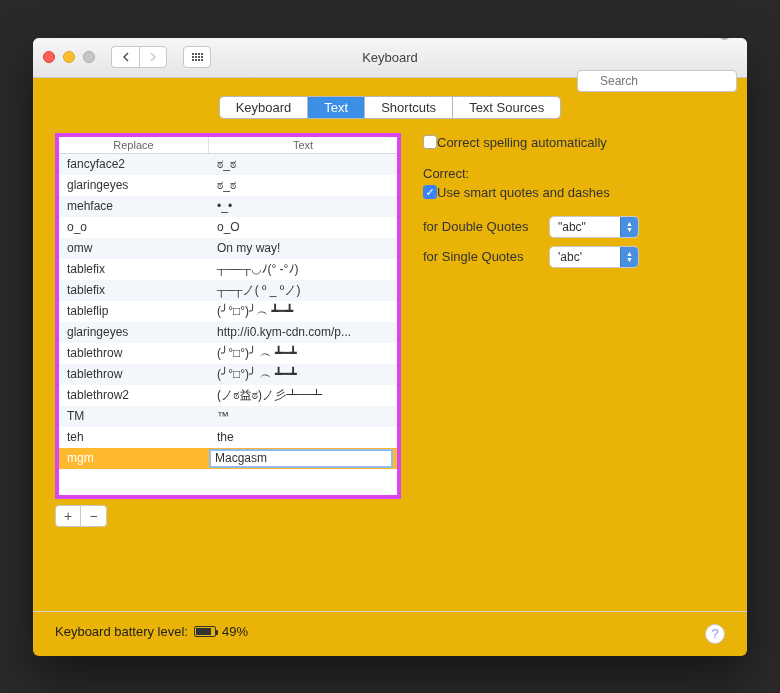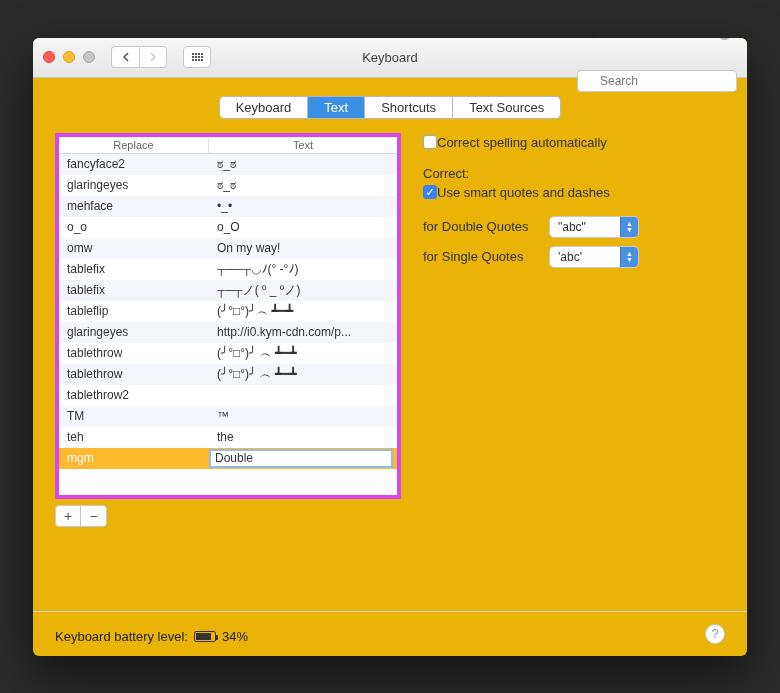--- a/index.html
+++ b/index.html
@@ -95,21 +95,21 @@
     display:flex; align-items:center; justify-content:space-between;
     border:1px solid #c8c8c8; border-radius:5px; background:#fff;
     height:22px; padding:0 0 0 8px; font-size:12px; margin-bottom:18px;
     overflow:hidden;
   }
   .select .arrows { width:18px; height:100%; background:#4a90e2; display:flex; flex-direction:column; align-items:center; justify-content:center; gap:0px; border-left:1px solid #3a7ec8;}
   .select .arrows span { color:#fff; font-size:7px; line-height:6px;}
   .quote-row { display:flex; align-items:center; gap:8px; margin-bottom:8px;}
   .quote-row .qlabel { width:118px; font-size:13px;}
   .quote-row .select { width:90px; margin-bottom:0;}
-  .footer { border-top:1px solid #d0d0d0; padding:12px 22px; display:flex; align-items:flex-end; justify-content:space-between;}
+  .footer { border-top:1px solid #d0d0d0; padding:12px 22px; display:flex; align-items:flex-start; justify-content:space-between;}
   .battery-row { display:flex; align-items:center; gap:6px; font-size:13px; color:#222;}
   .batt { width:22px; height:11px; border:1px solid #333; border-radius:2px; position:relative; display:flex; align-items:center; padding:1px;}
   .batt::after { content:""; position:absolute; right:-3px; top:3px; width:2px; height:5px; background:#333; border-radius:0 1px 1px 0;}
   .batt .fill { background:#333; height:100%; width:85%;}
   .help { width:20px; height:20px; border:1px solid #c8c8c8; border-radius:50%; display:flex; align-items:center; justify-content:center; color:#8e8ef0; font-size:13px; background:#fff;}
 </style>
 </head>
 <body>
 
 <div class="window">
@@ -217,32 +217,33 @@
               <div class="row">
                 <div class="cell replace">tablethrow</div>
                 <div class="cell">(╯°□°)╯ ︵ ┻━┻</div>
               </div>
               <div class="row">
                 <div class="cell replace">tablethrow</div>
                 <div class="cell">(╯°□°)╯ ︵ ┻━┻</div>
               </div>
               <div class="row">
                 <div class="cell replace">tablethrow2</div>
+                <div class="cell">(ノಠ益ಠ)ノ彡┻━┻</div>
               </div>
               <div class="row">
                 <div class="cell replace">TM</div>
                 <div class="cell">™</div>
               </div>
               <div class="row">
                 <div class="cell replace">teh</div>
                 <div class="cell">the</div>
               </div>
               <div class="row selected">
                 <div class="cell replace">mgm</div>
-                <div class="editcell">Double</div>
+                <div class="editcell">Macgasm</div>
               </div>
             </div>
         </div>
         <div class="addremove">
           <div class="ar-btn">
             <span>+</span>
           </div>
           <div class="ar-btn">
             <span>−</span>
           </div>
@@ -284,19 +285,19 @@
       </div>
     </div>
   </div>
 
   <div class="footer">
     <div class="battery-row">
       <span>Keyboard battery level:</span>
       <div class="batt">
           <div class="fill"></div>
         </div>
-      <span>34%</span>
+      <span>49%</span>
     </div>
     <div class="help">
       <span>?</span>
     </div>
   </div>
 </div>
 
 </body></html>

